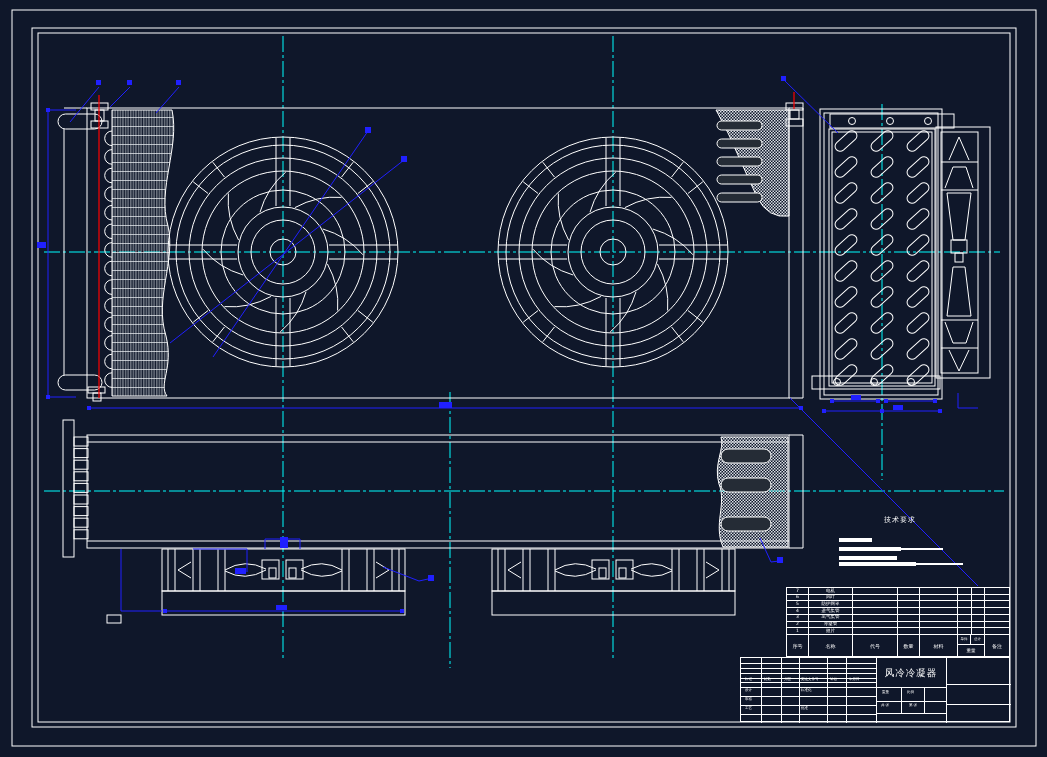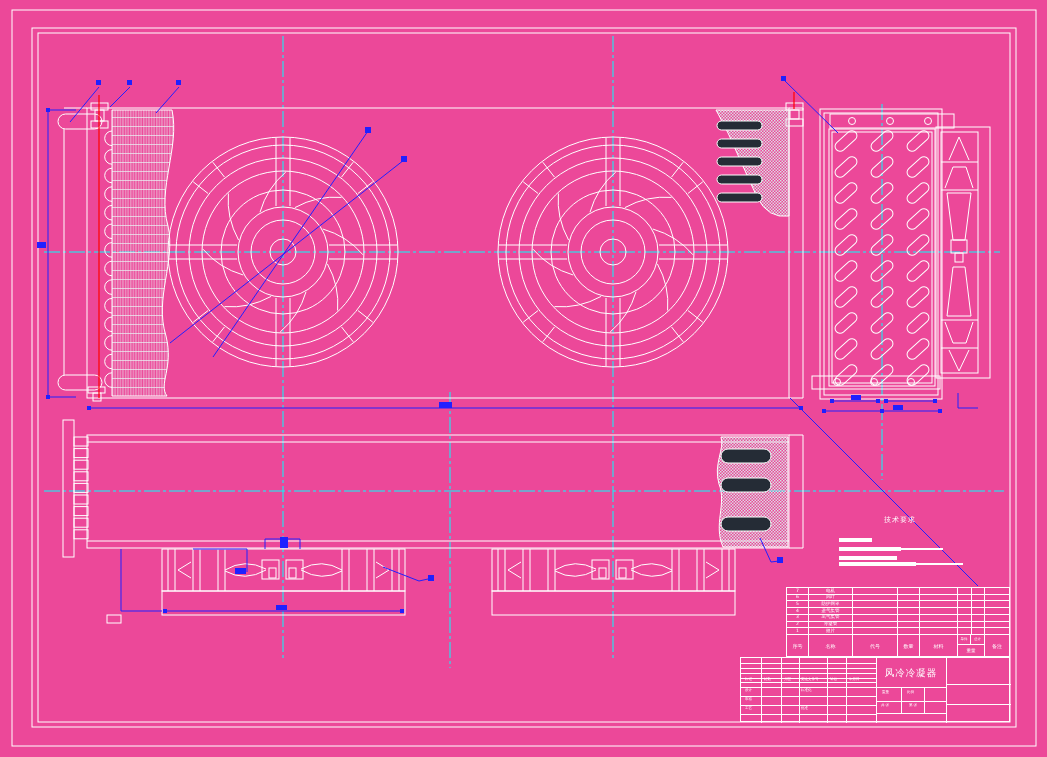--- a/index.html
+++ b/index.html
@@ -1,16 +1,16 @@
 <!DOCTYPE html>
 <html><head>
 <meta charset="utf-8">
 <style>
   html,body{margin:0;padding:0;background:#252c36;}
-  .stage{position:relative;width:1047px;height:757px;background:#ec4899;overflow:hidden;
+  .stage{position:relative;width:1047px;height:757px;background:#0f172a;overflow:hidden;
          font-family:"DejaVu Sans",sans-serif;color:#fff;}
   svg{position:absolute;left:0;top:0;}
   svg .w{fill:none;stroke:#ffffff;stroke-width:1;}
   svg .cl{fill:none;stroke:#00ffff;stroke-width:1;stroke-dasharray:16 3 3 3;}
   svg .dim{fill:none;stroke:#2020ff;stroke-width:1;}
   svg .bluefill{fill:#2020ff;stroke:none;}
   svg .red{fill:none;stroke:#ff0000;stroke-width:1.2;}
   svg .hatch{fill:url(#stip);stroke:#ffffff;stroke-width:1;}
   svg .hole{fill:#252c36;stroke:#ffffff;stroke-width:1;}
   .bar{position:absolute;background:#ffffff;}

